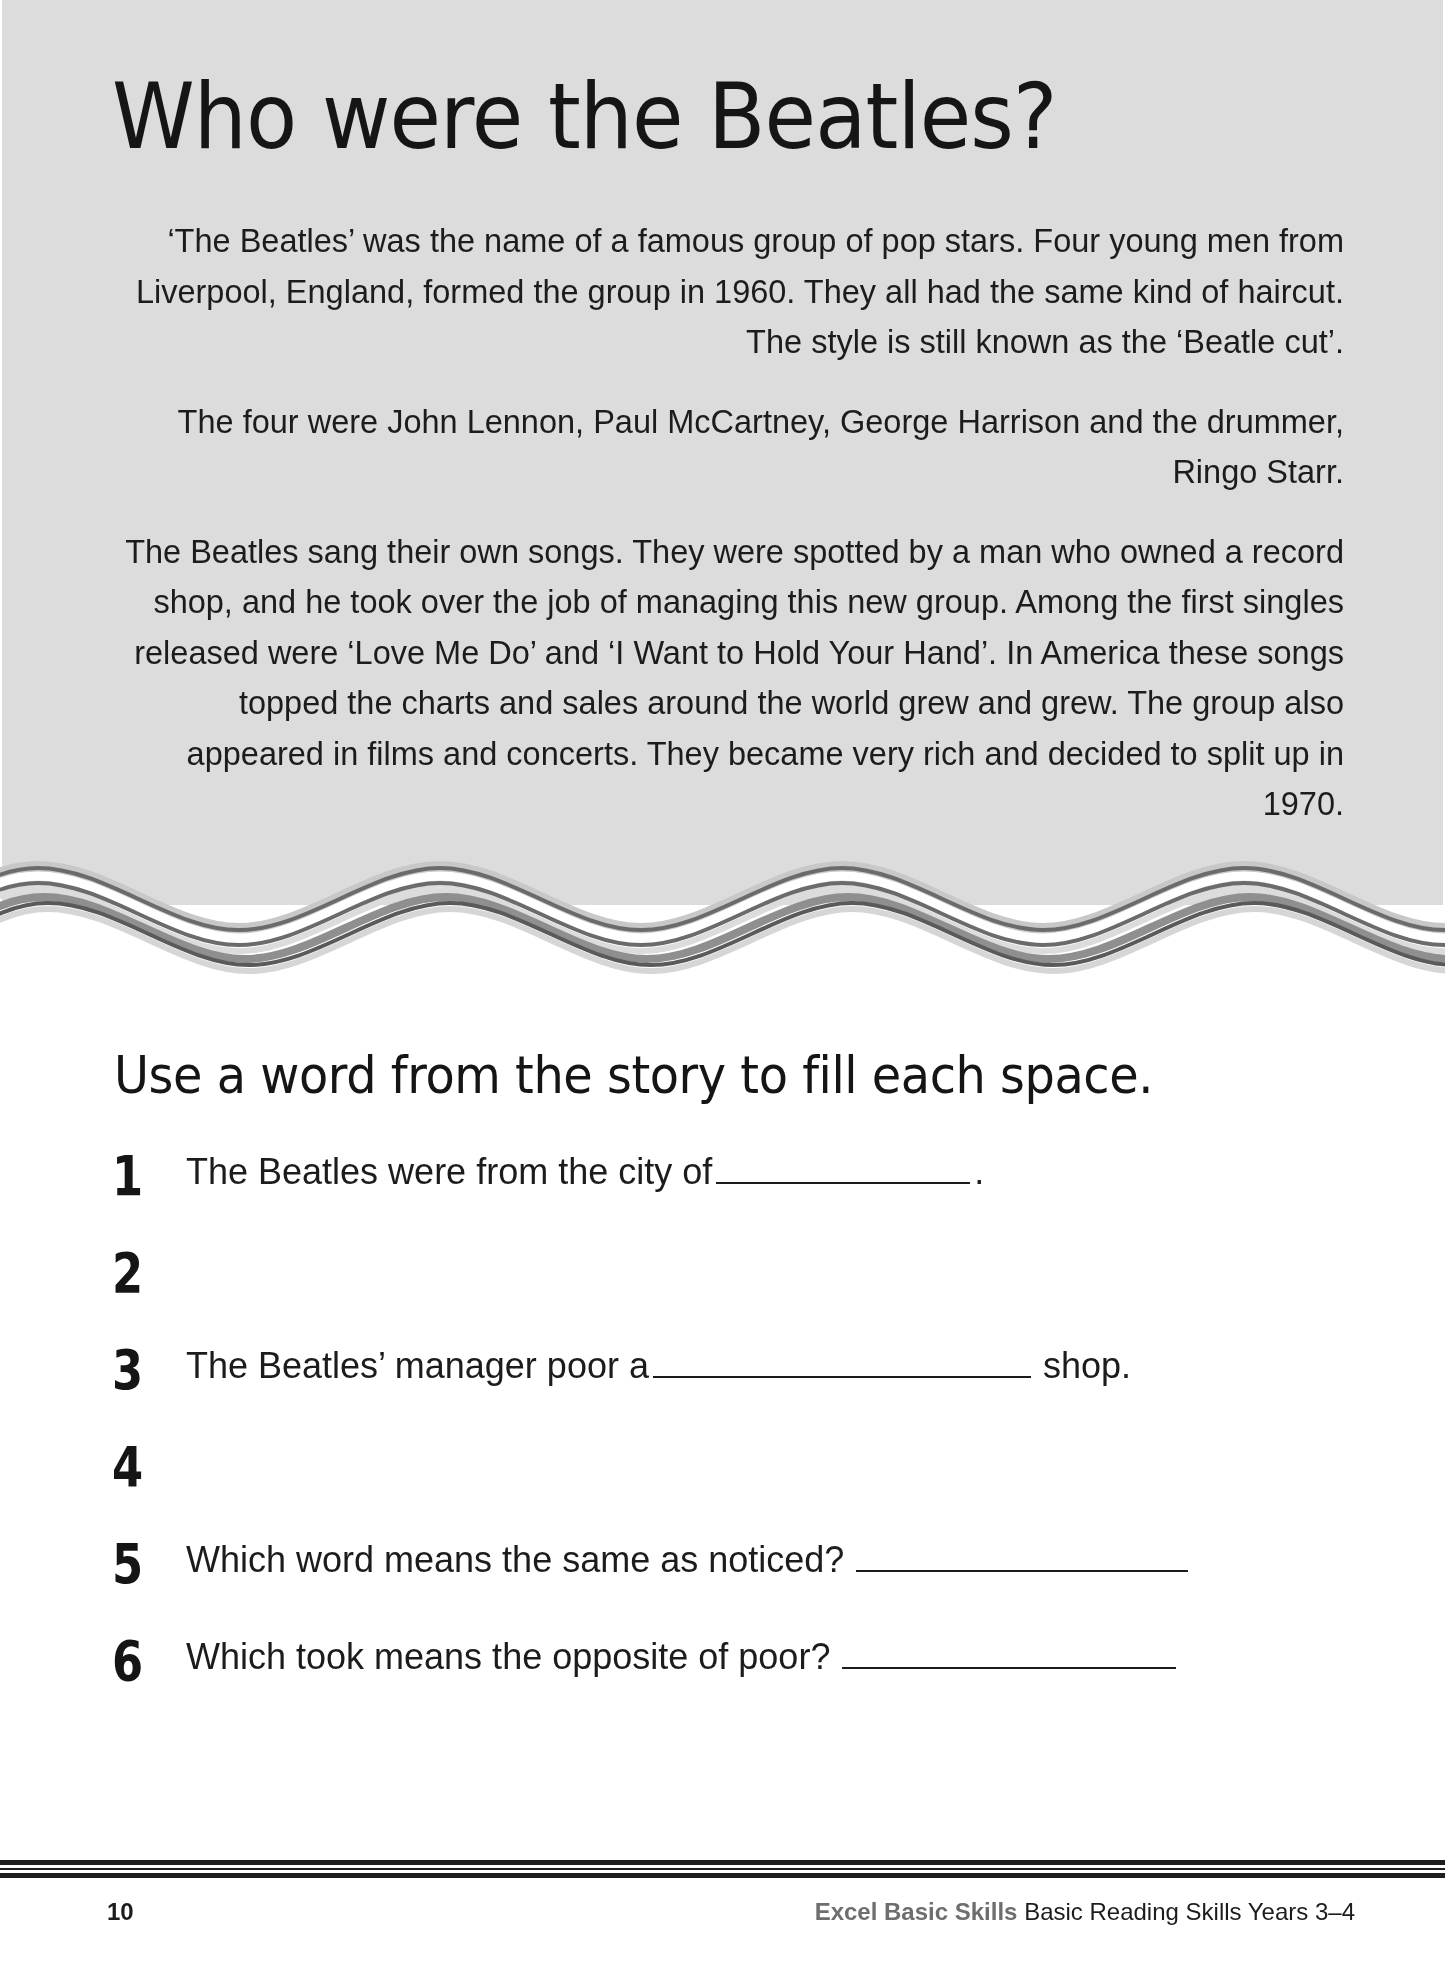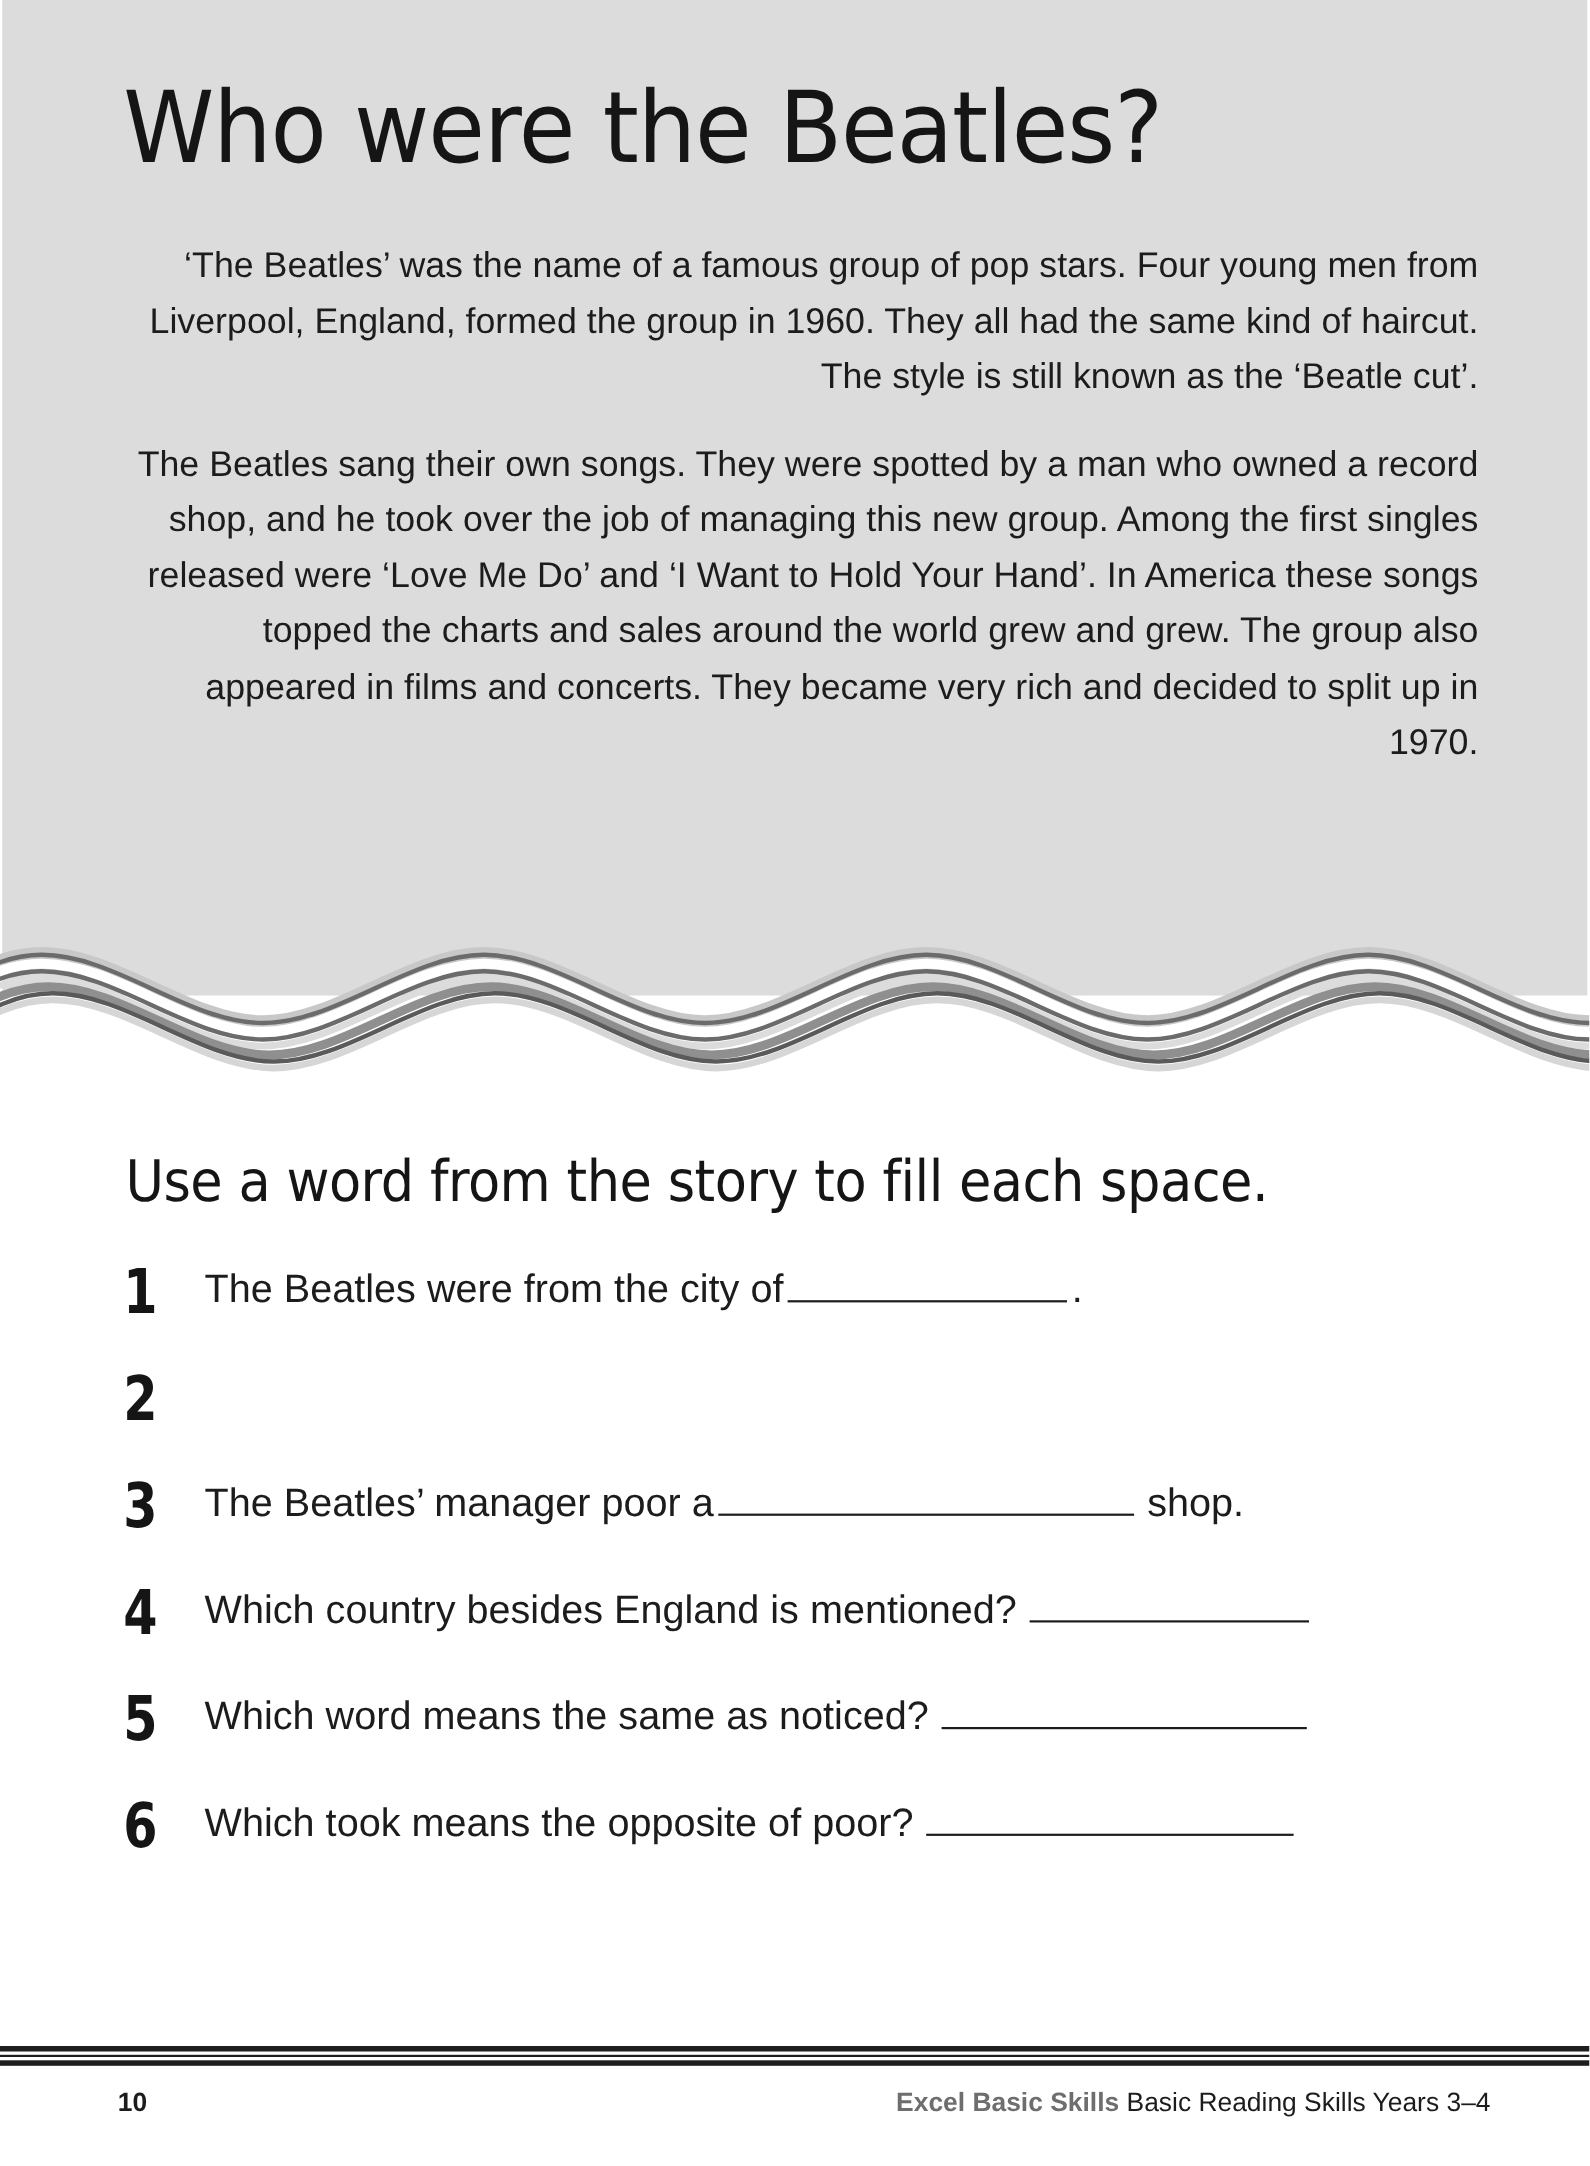--- a/index.html
+++ b/index.html
@@ -78,40 +78,40 @@
     <path d="M0,90 C67,90 105,28 172,28 C239,28 306,90 373,90 C440,90 507,28 574,28 C641,28 708,90 775,90 C842,90 909,28 976,28 C1043,28 1110,90 1177,90 C1244,90 1311,28 1378,28 C1445,28 1512,90 1579,90 C1646,90 1713,28 1780,28" stroke="#8f8f8f" stroke-width="8" transform="translate(6,29)"></path>
     <path d="M0,90 C67,90 105,28 172,28 C239,28 306,90 373,90 C440,90 507,28 574,28 C641,28 708,90 775,90 C842,90 909,28 976,28 C1043,28 1110,90 1177,90 C1244,90 1311,28 1378,28 C1445,28 1512,90 1579,90 C1646,90 1713,28 1780,28" stroke="#5a5a5a" stroke-width="4" transform="translate(10,35)"></path>
     <path d="M0,90 C67,90 105,28 172,28 C239,28 306,90 373,90 C440,90 507,28 574,28 C641,28 708,90 775,90 C842,90 909,28 976,28 C1043,28 1110,90 1177,90 C1244,90 1311,28 1378,28 C1445,28 1512,90 1579,90 C1646,90 1713,28 1780,28" stroke="#d6d6d6" stroke-width="6" transform="translate(10,41)"></path>
   </g>
 </svg>
 
 <h1 class="title">Who were the Beatles?</h1>
 
 <div class="story">
   <p>‘The Beatles’ was the name of a famous group of pop stars. Four young men from Liverpool, England, formed the group in 1960. They all had the same kind of haircut. The style is still known as the ‘Beatle cut’.</p>
+  <p>The four were John Lennon, Paul McCartney, George Harrison and the drummer, Ringo Starr.</p>
   <p>The Beatles sang their own songs. They were spotted by a man who owned a record shop, and he took over the job of managing this new group. Among the first singles released were ‘Love Me Do’ and ‘I Want to Hold Your Hand’. In America these songs topped the charts and sales around the world grew and grew. The group also appeared in films and concerts. They became very rich and decided to split up in 1970.</p>
 </div>
 
 <h2 class="instruction">Use a word from the story to fill each space.</h2>
 
 <div class="questions">
   <div class="q" style="top:0px;">
     <span class="num">1</span>
     <span class="text"><span>The Beatles were from the city of</span><span class="blank" style="width:254px;"></span><span>.</span></span>
   </div>
   <div class="q" style="top:97px;">
     <span class="num">2</span>
   </div>
   <div class="q" style="top:194px;">
     <span class="num">3</span>
     <span class="text"><span>The Beatles’ manager poor a</span><span class="blank" style="width:378px; margin-right:12px;"></span><span>shop.</span></span>
   </div>
   <div class="q" style="top:291px;">
     <span class="num">4</span>
-    <span class="text"><span>Which country besides England is mentioned?</span><span class="blank" style="width:254px; margin-left:12px;"></span></span>
   </div>
   <div class="q" style="top:388px;">
     <span class="num">5</span>
     <span class="text"><span>Which word means the same as</span> <b>noticed</b><span>?</span><span class="blank" style="width:332px; margin-left:12px;"></span></span>
   </div>
   <div class="q" style="top:485px;">
     <span class="num">6</span>
     <span class="text"><span>Which took means the opposite of</span> <b>poor</b><span>?</span><span class="blank" style="width:334px; margin-left:12px;"></span></span>
   </div>
 </div>

